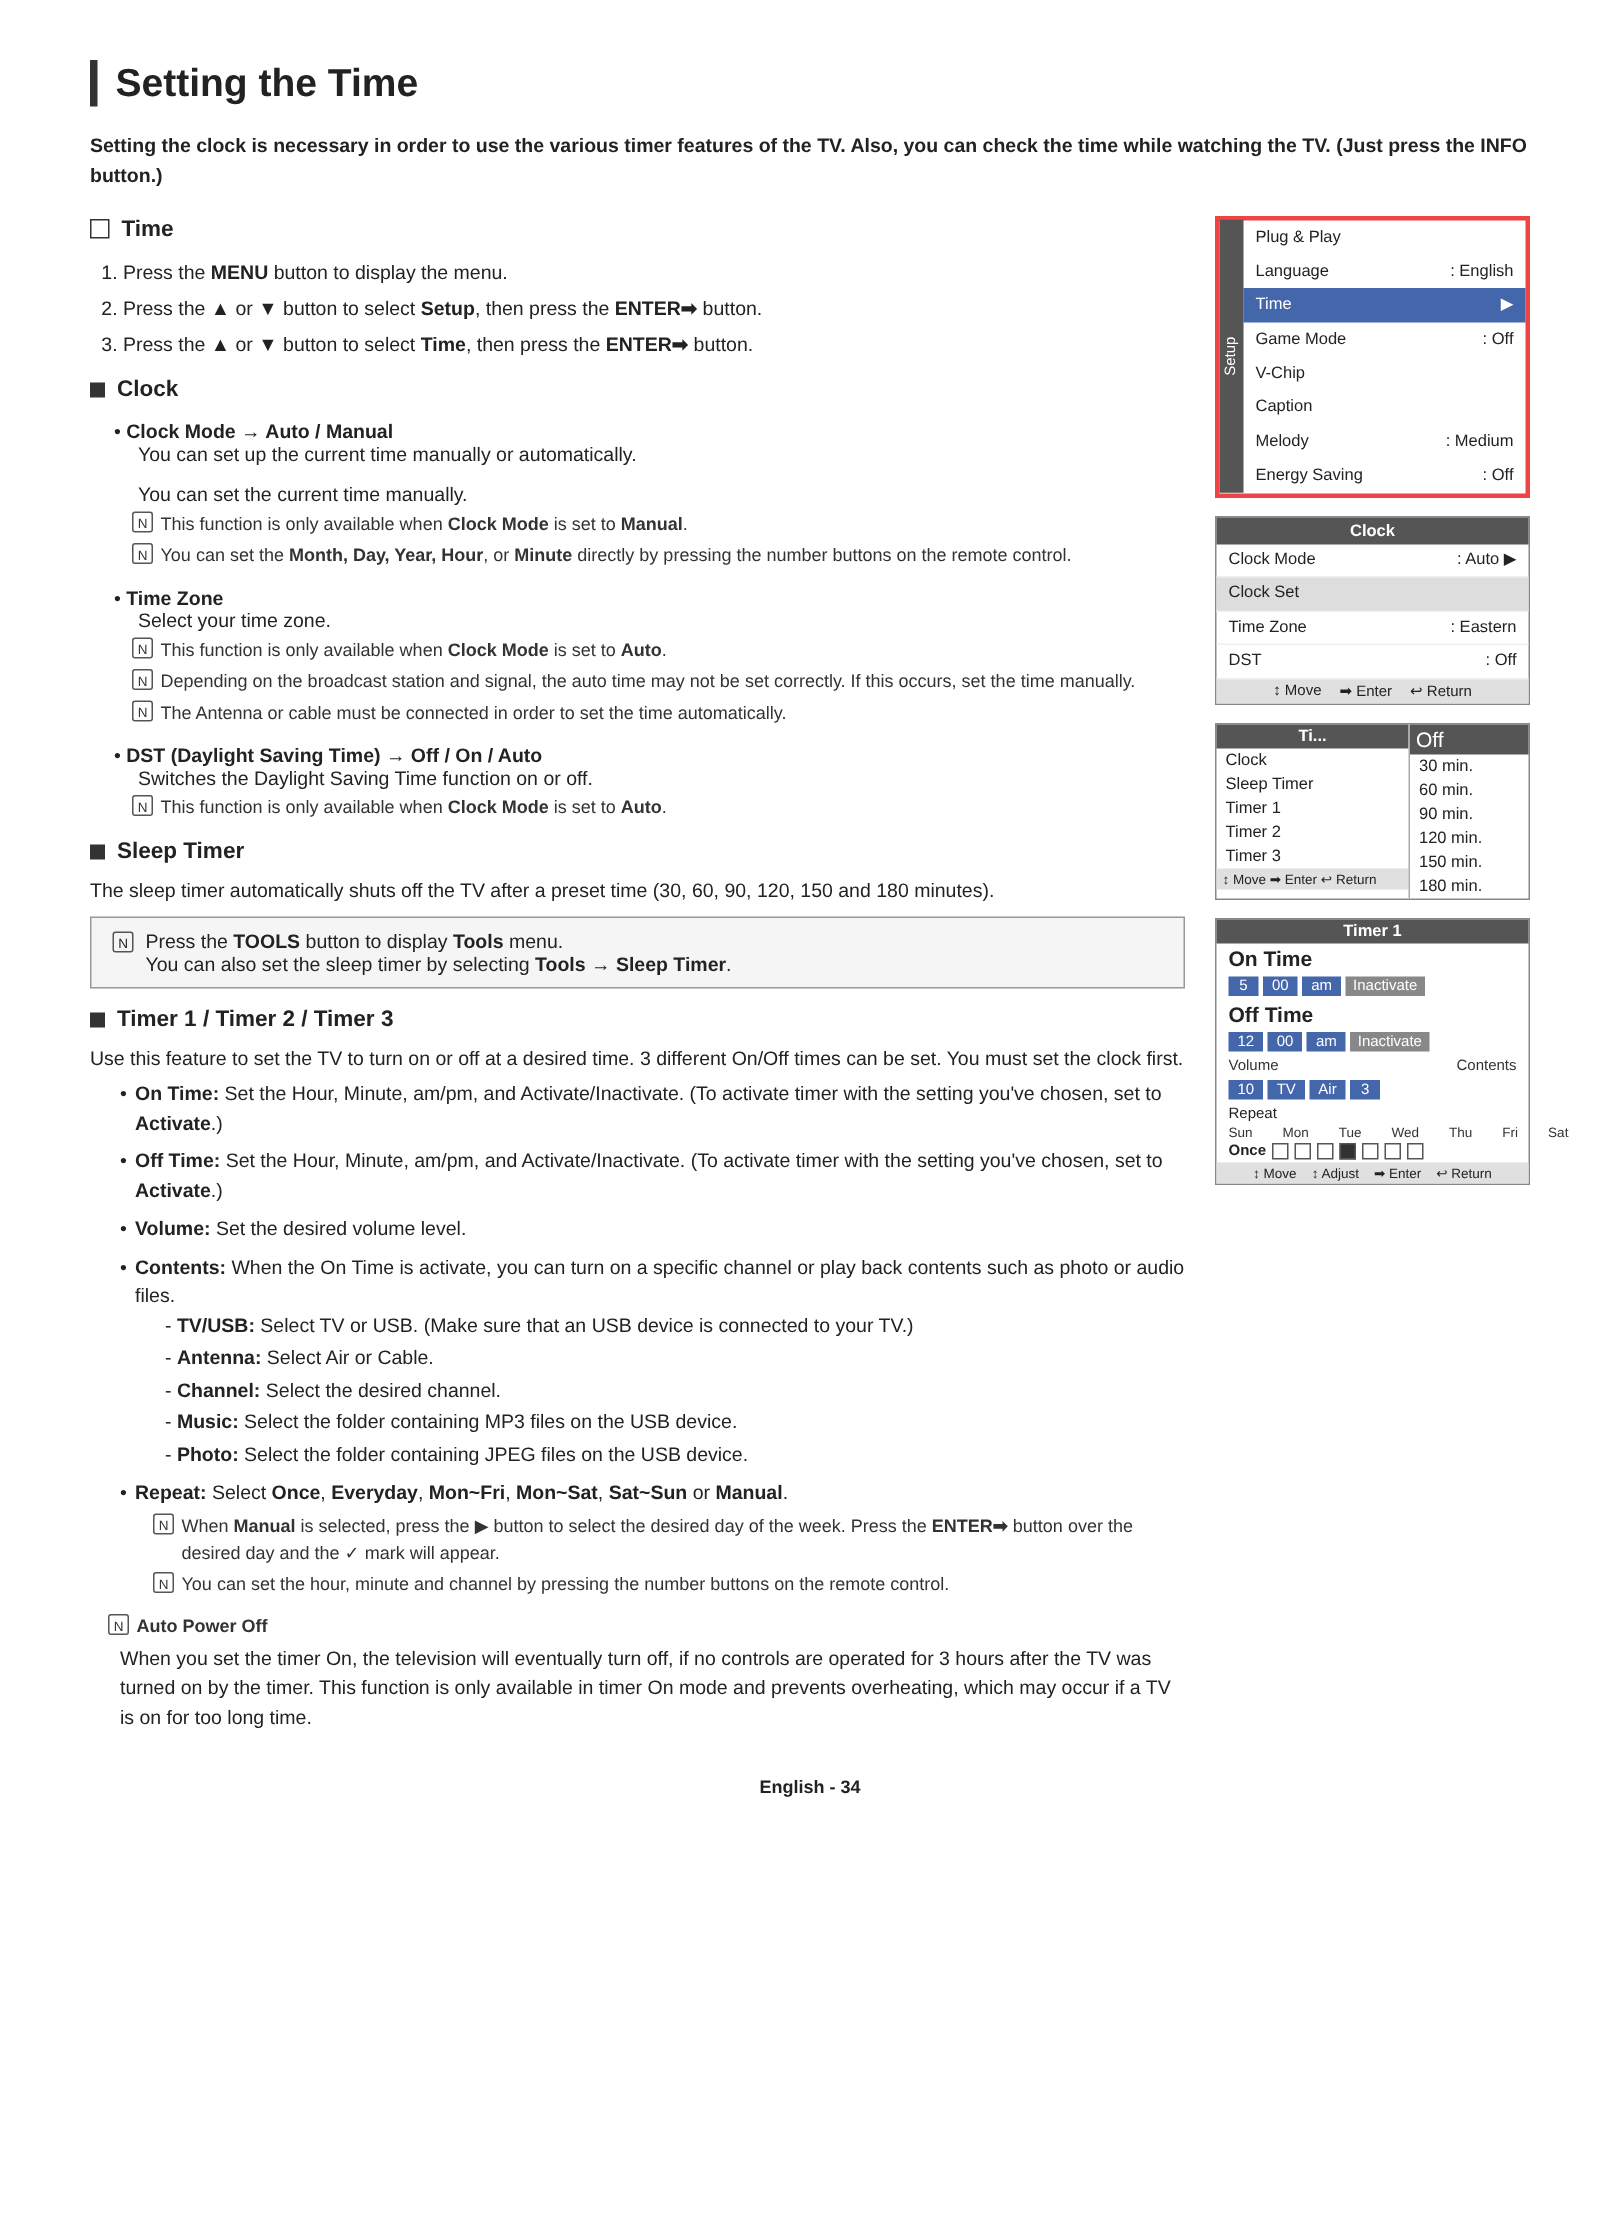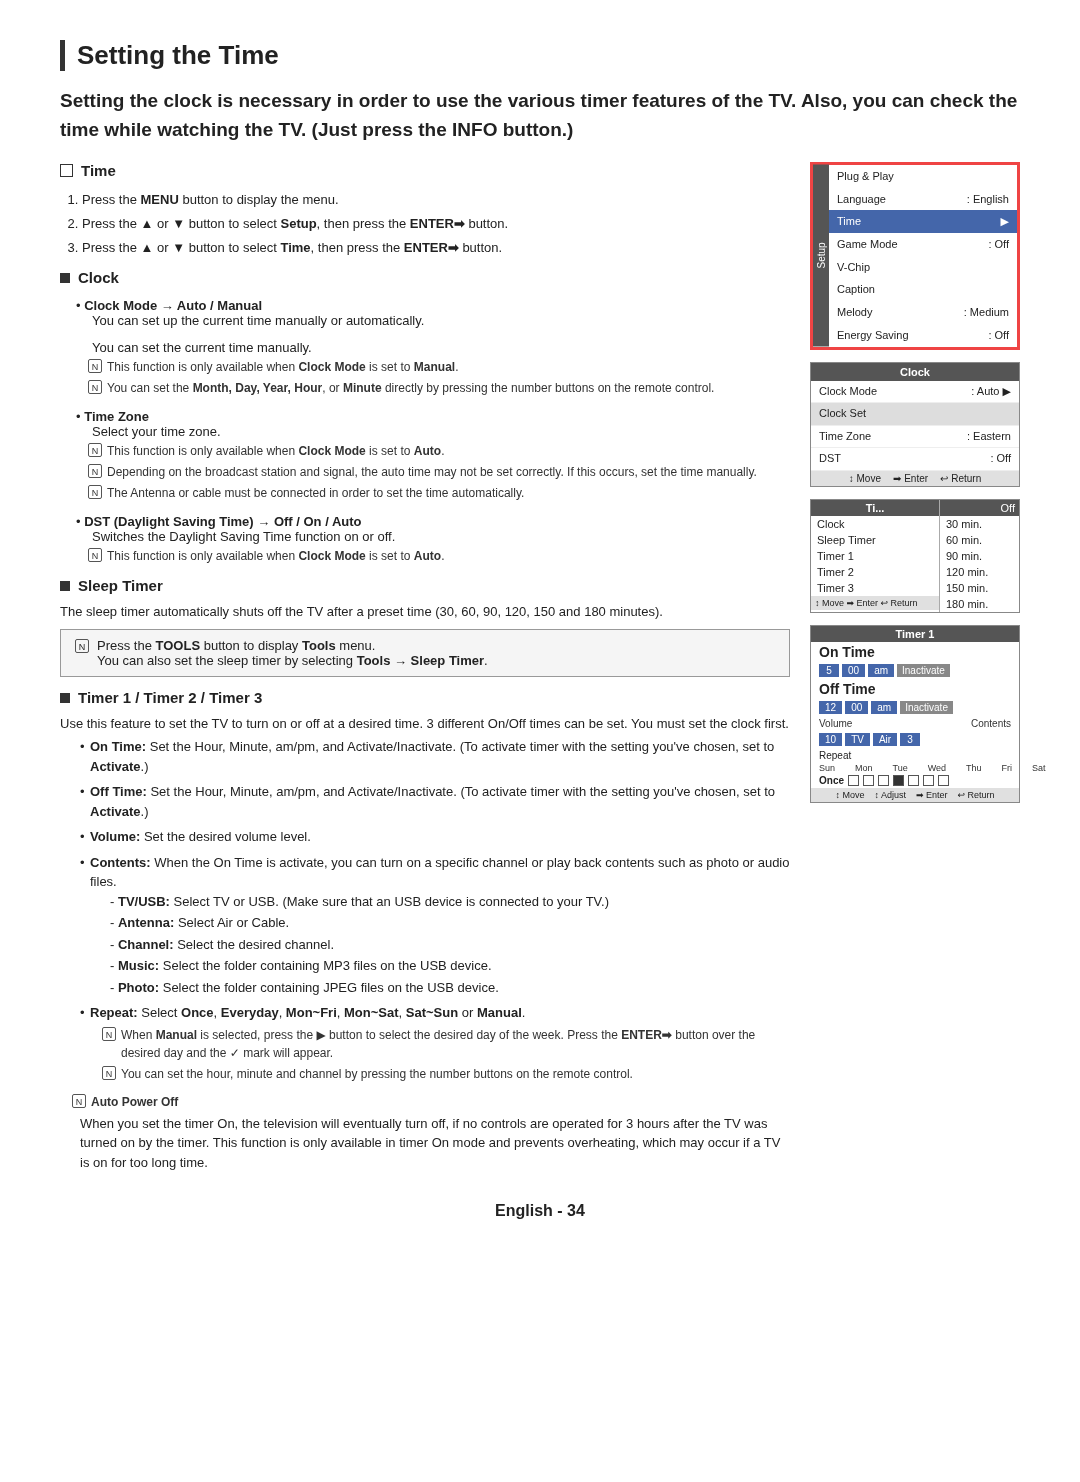--- a/index.html
+++ b/index.html
@@ -14,21 +14,21 @@
     }
     .page-title {
       font-size: 26px;
       font-weight: bold;
       border-left: 5px solid #333;
       padding-left: 12px;
       margin-bottom: 16px;
     }
     .intro-bold {
       font-weight: bold;
-      font-size: 19px;
+      font-size: 13px;
       margin-bottom: 18px;
       line-height: 1.5;
     }
     .section-header {
       font-size: 15px;
       font-weight: bold;
       display: flex;
       align-items: center;
       margin-bottom: 10px;
     }
@@ -264,21 +264,21 @@
       background: #e0e0e0;
       padding: 2px 6px;
       font-size: 9px;
       display: flex;
       gap: 10px;
       justify-content: center;
     }
     .page-footer {
       text-align: center;
       margin-top: 30px;
-      font-size: 16px;
+      font-size: 12px;
       font-weight: bold;
     }
   </style>
 </head>
 <body>
 
 <div class="page-title">Setting the Time</div>
 
 <p class="intro-bold">Setting the clock is necessary in order to use the various timer features of the TV. Also, you can check the time while watching the TV. (Just press the INFO button.)</p>
 
@@ -472,21 +472,21 @@
       <div style="flex:1;">
         <div style="background:#555;color:#fff;text-align:center;padding:2px 4px;font-weight:bold;font-size:11px;">Ti...</div>
         <div style="padding:2px 6px;">Clock</div>
         <div style="padding:2px 6px;">Sleep Timer</div>
         <div style="padding:2px 6px;">Timer 1</div>
         <div style="padding:2px 6px;">Timer 2</div>
         <div style="padding:2px 6px;">Timer 3</div>
         <div style="background:#e0e0e0;padding:2px 4px;font-size:9px;">↕ Move ➡ Enter ↩ Return</div>
       </div>
       <div style="border-left:1px solid #aaa;width:80px;font-size:11px;">
-        <div style="background:#555;color:#fff;padding:2px 4px;font-size:11px;text-align:right;">Off</div>
+        <div style="background:#555;color:#fff;padding:2px 4px;font-size:14px;text-align:left;">Off</div>
         <div style="padding:2px 6px;">30 min.</div>
         <div style="padding:2px 6px;">60 min.</div>
         <div style="padding:2px 6px;">90 min.</div>
         <div style="padding:2px 6px;">120 min.</div>
         <div style="padding:2px 6px;">150 min.</div>
         <div style="padding:2px 6px;">180 min.</div>
       </div>
     </div>
 
     <div class="timer1-panel">

